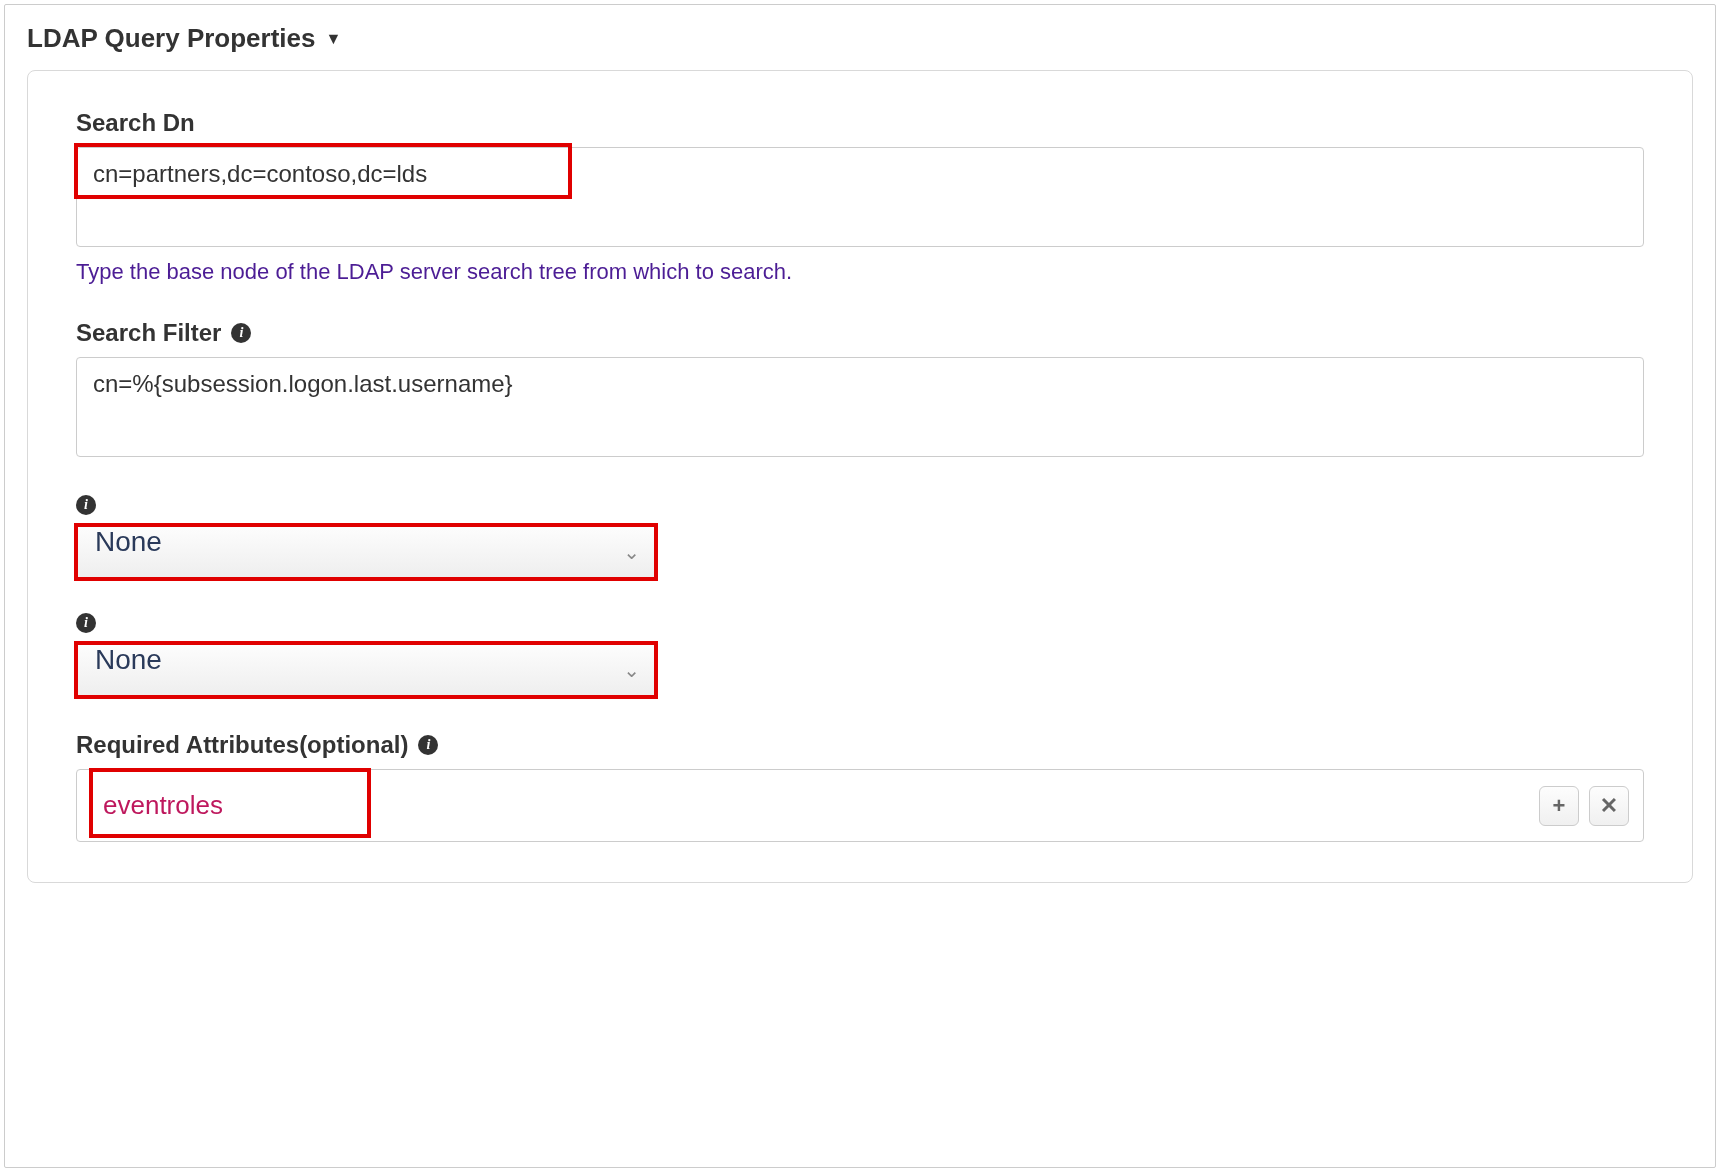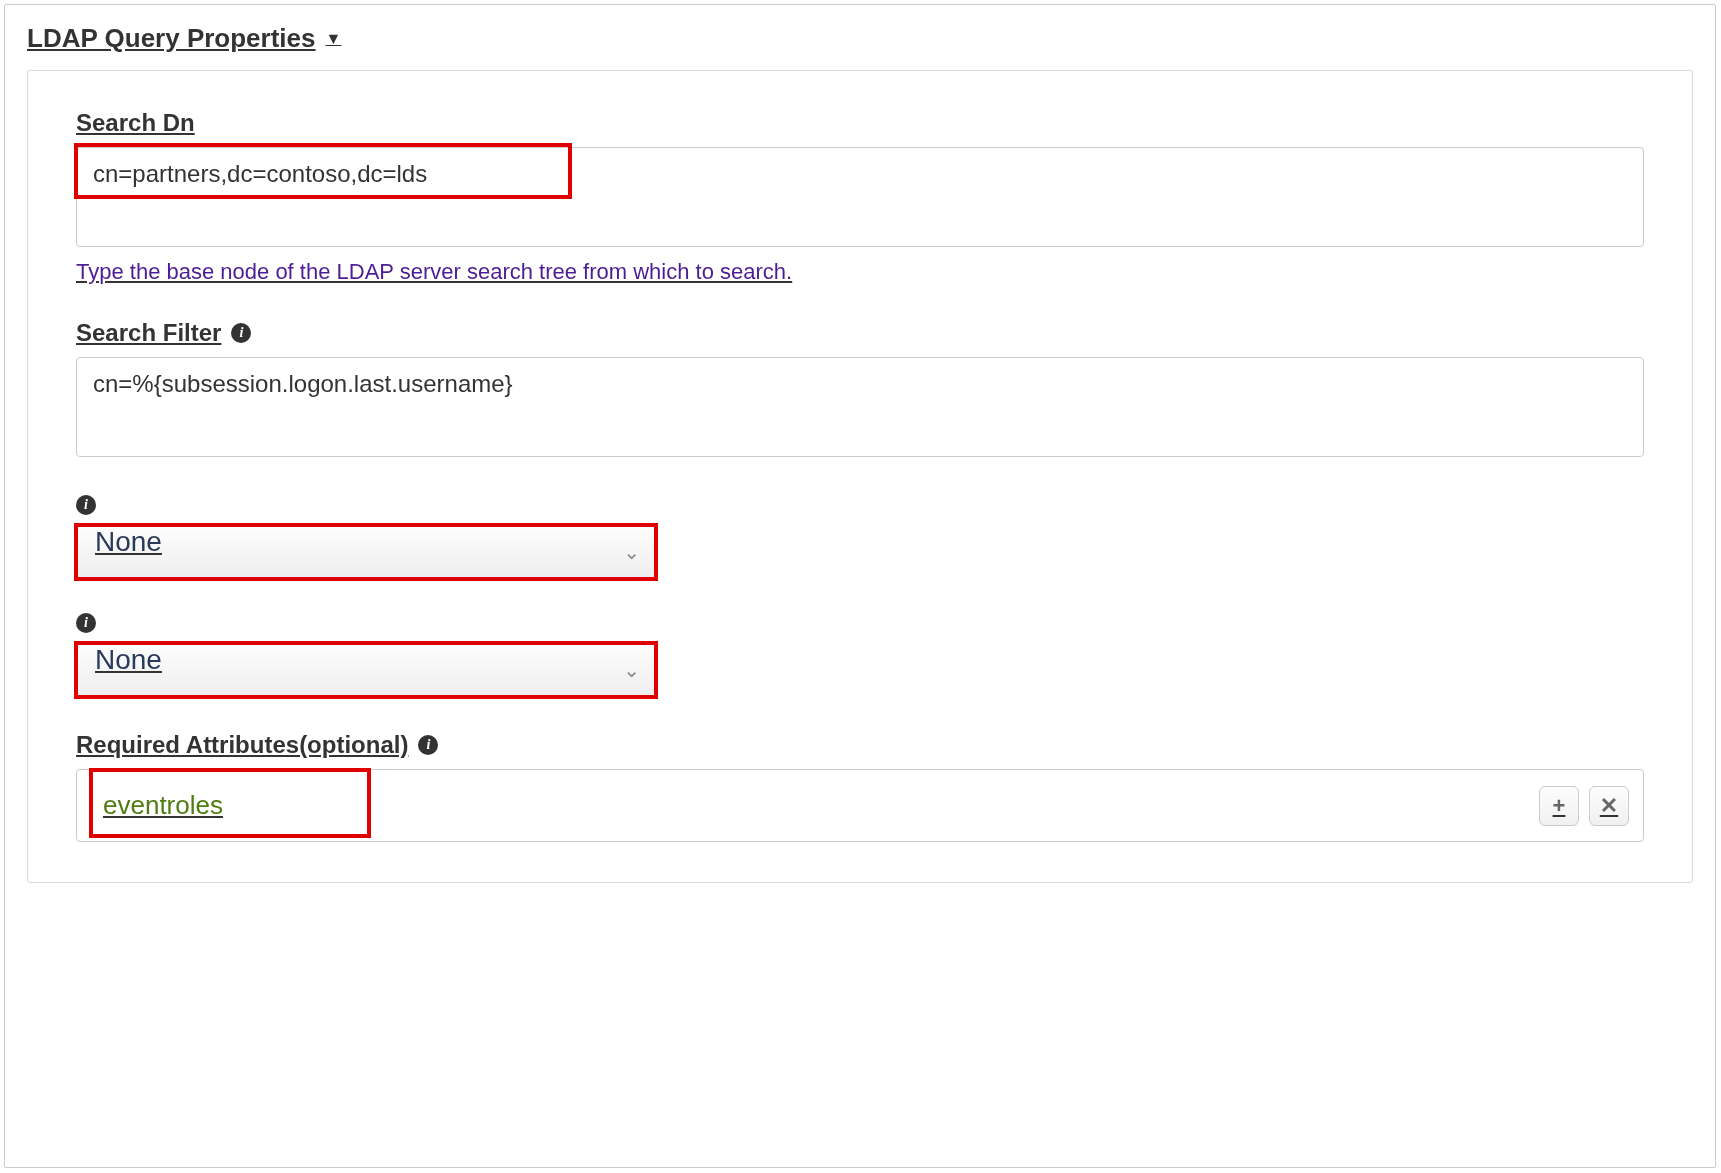--- a/index.html
+++ b/index.html
@@ -8,40 +8,39 @@
       background: #ffffff;
       padding: 4px;
       color: #333;
     }
     .outer-panel {
       border: 1px solid #ccc;
       border-radius: 2px;
       padding: 18px 22px 36px 22px;
       width: 1712px;
       height: 1164px;
-      text-decoration: underline;
     }
     .panel-header {
       display: flex;
       align-items: center;
       gap: 10px;
       margin-bottom: 16px;
     }
     .panel-title {
       font-size: 26px;
       font-weight: bold;
       color: #333;
     }
     .collapse-icon {
       font-size: 16px;
       color: #333;
     }
     .inner-panel {
       border: 1px solid #d9d9d9;
-      border-radius: 3px;
+      border-radius: 8px;
       padding: 38px 48px 40px 48px;
     }
     .field-group {
       margin-bottom: 34px;
     }
     .field-label {
       font-size: 24px;
       font-weight: bold;
       color: #333;
       display: flex;
@@ -112,21 +111,21 @@
       border-radius: 4px;
       padding: 12px 14px 12px 10px;
       display: flex;
       align-items: center;
       gap: 10px;
     }
     .attr-input {
       border: none;
       outline: none;
       font-size: 26px;
-      color: #4d7c0f;
+      color: #be185d;
       padding: 8px 16px;
       width: 890px;
       font-family: Arial, Helvetica, sans-serif;
     }
     .spacer { flex: 1; }
     .icon-btn {
       width: 40px;
       height: 40px;
       border: 1px solid #ccc;
       border-radius: 6px;

